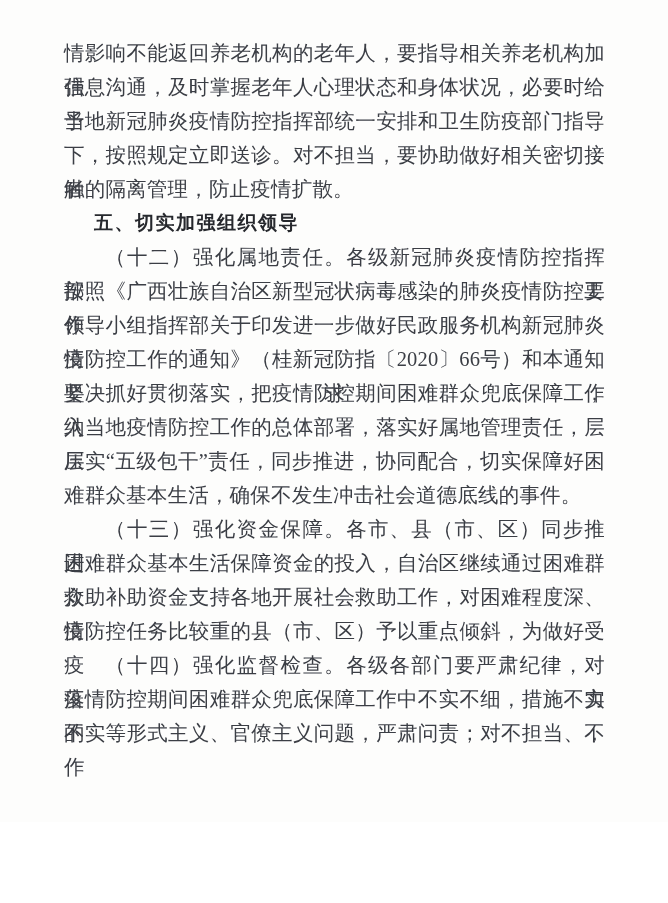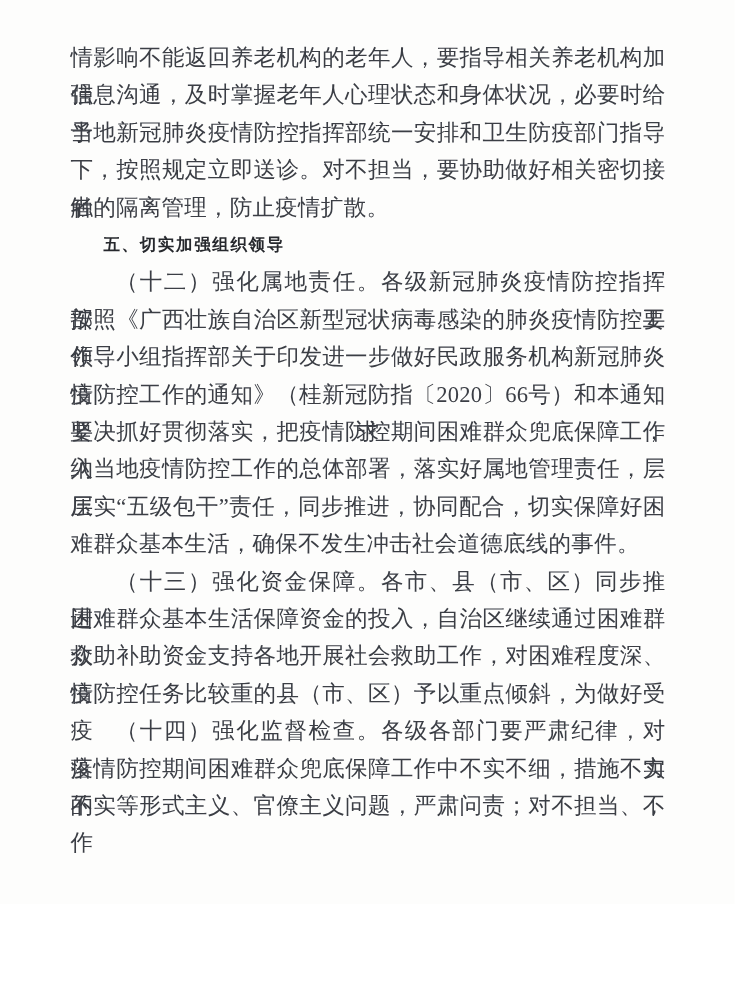--- a/index.html
+++ b/index.html
@@ -41,21 +41,21 @@
     text-align: center;
     text-align-last: left;
   }
   
   .line.indent {
     text-indent: 41px;
   }
   .line.heading {
     font-family: "Liberation Sans", sans-serif;
     font-weight: 700;
-    font-size: 15px;
+    font-size: 19px;
     color: #26282d;
     text-align: left;
     text-align-last: left;
     padding-left: 30px;
     letter-spacing: 1.5px;
   }
   
   .kai {
     font-style: normal;
     letter-spacing: 0.5px;

